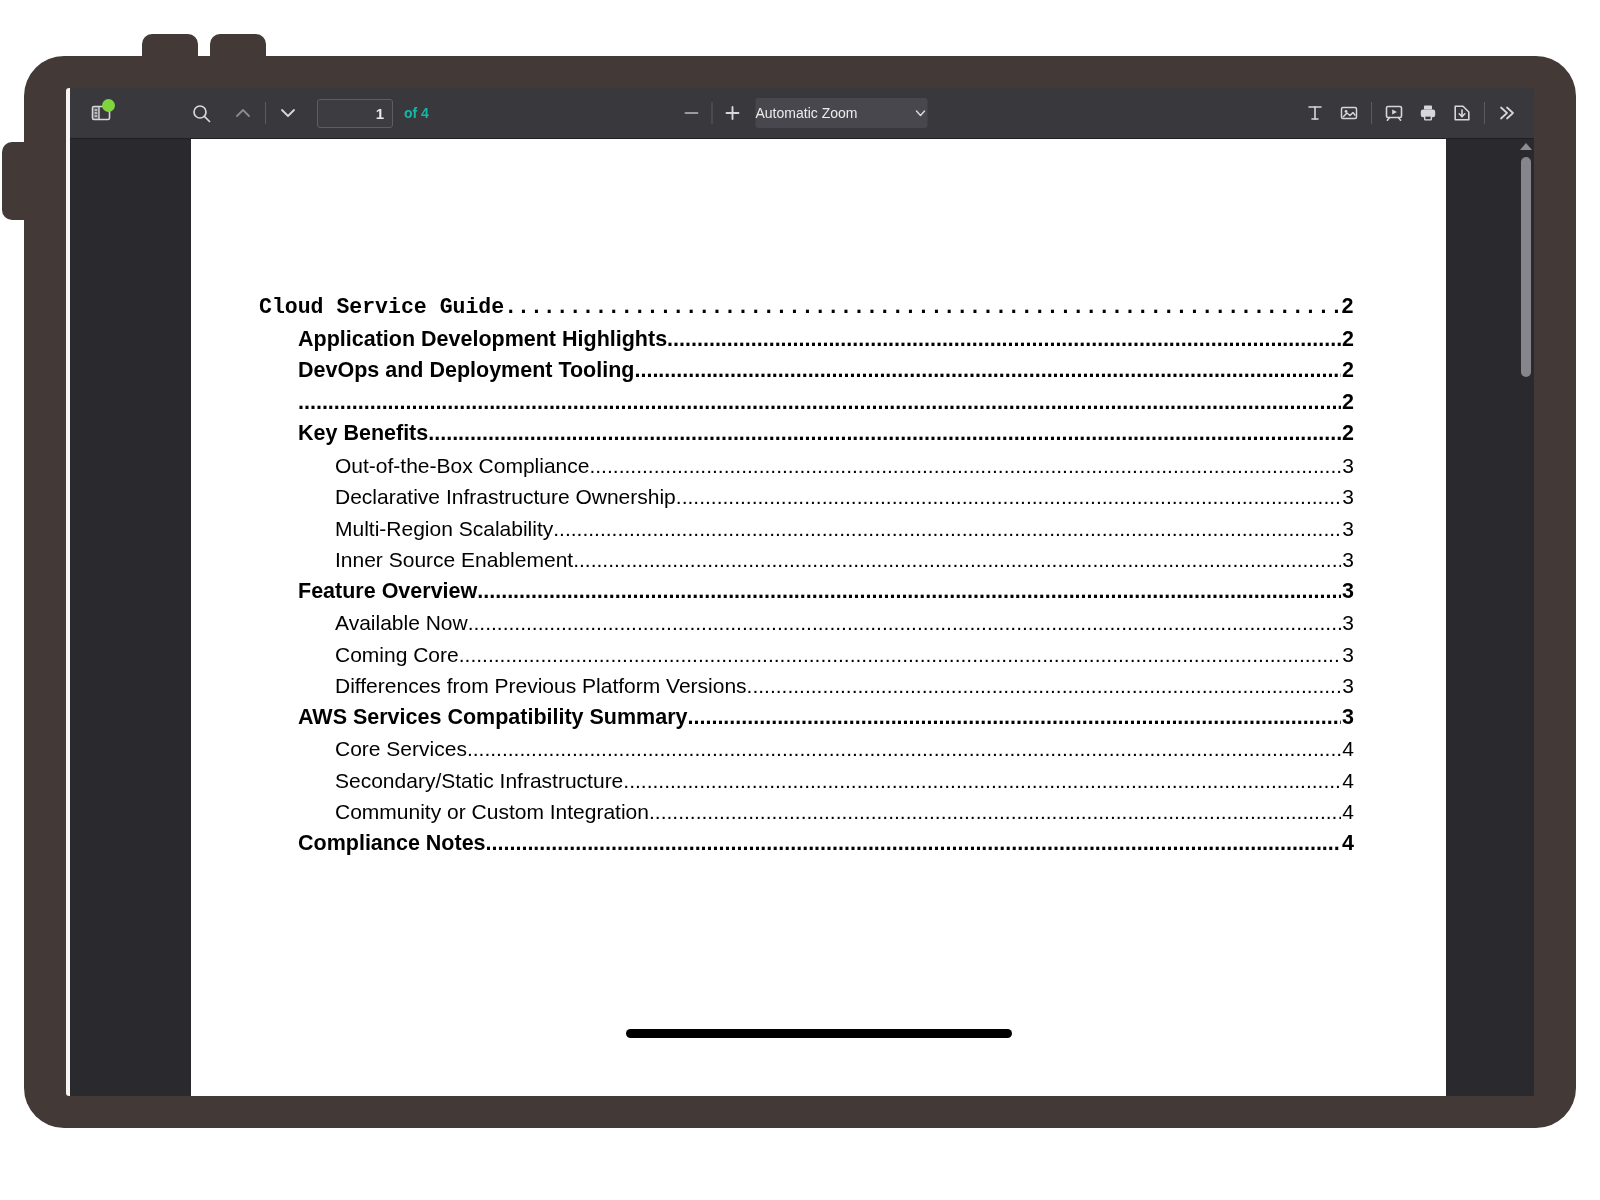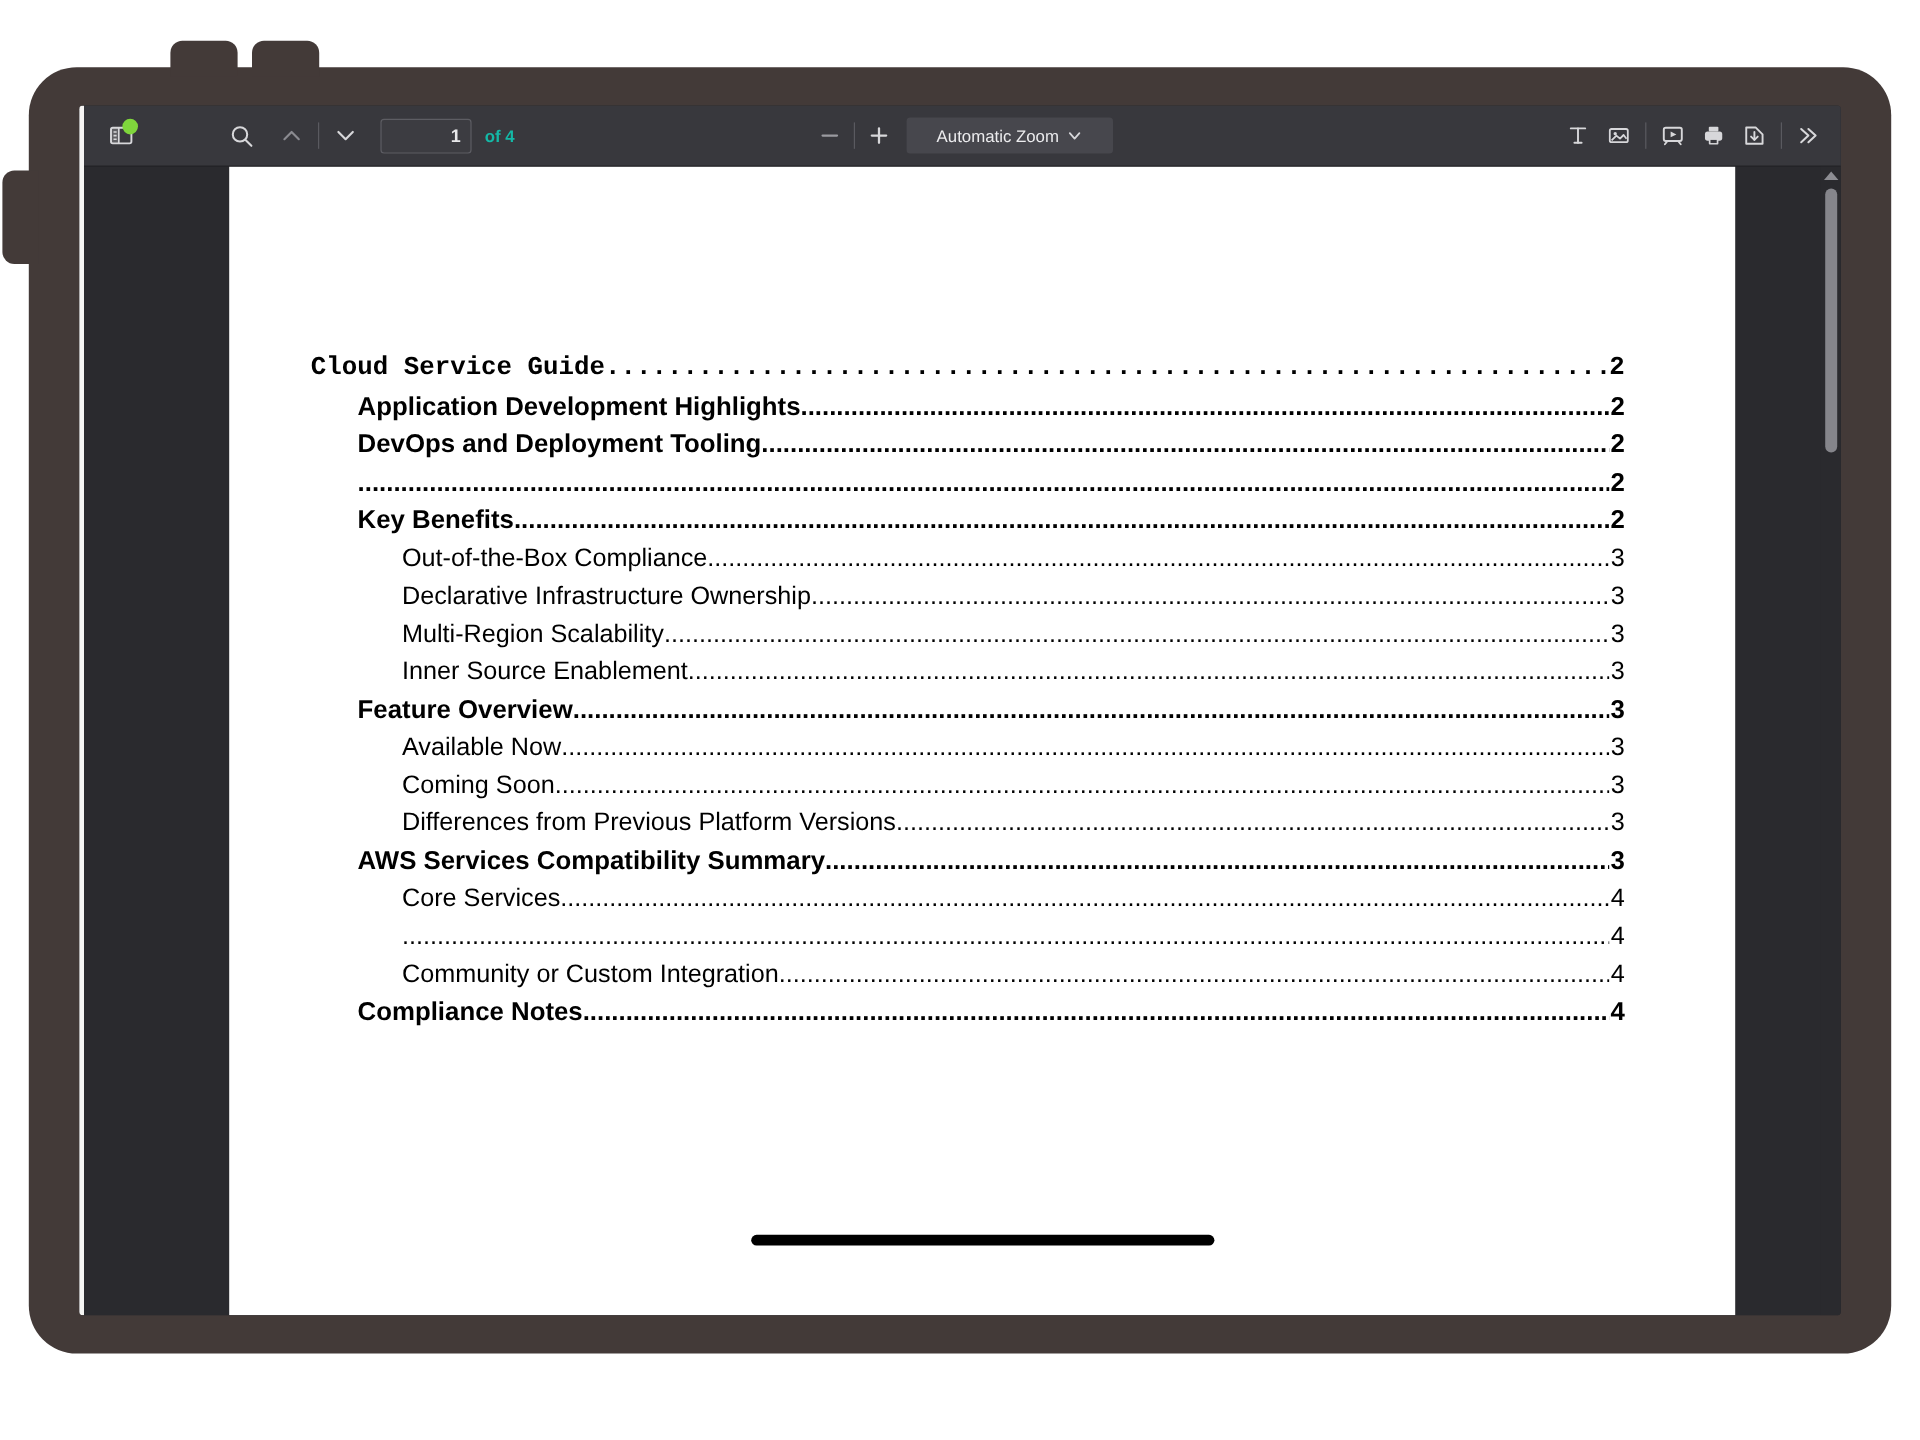--- a/index.html
+++ b/index.html
@@ -143,21 +143,21 @@
   #zoom-select {
     margin-left: 8px;
     width: 172px;
     height: 30px;
     background: #47474d;
     border: none;
     border-radius: 3px;
     color: #ececee;
     font-size: 14px;
     font-family: "Liberation Sans", sans-serif;
-    padding: 0 25px;
+    padding: 0 0;
     display: flex;
     align-items: center;
     justify-content: space-between;
   }
   #zoom-select-label { white-space: nowrap; }
 
   #toolbar-right {
     margin-left: auto;
     display: flex;
     align-items: center;
@@ -458,40 +458,41 @@
               <span class="toc-title">Feature Overview</span>
               <span class="toc-leader">....................................................................................................................................................................................................................................................................................................................................................................................................................................</span>
               <span class="toc-page">3</span>
             </div>
             <div class="toc-row lvl2">
               <span class="toc-title">Available Now</span>
               <span class="toc-leader">....................................................................................................................................................................................................................................................................................................................................................................................................................................</span>
               <span class="toc-page">3</span>
             </div>
             <div class="toc-row lvl2">
-              <span class="toc-title">Coming Soon</span>
+              <span class="toc-title">Coming Core</span>
               <span class="toc-leader">....................................................................................................................................................................................................................................................................................................................................................................................................................................</span>
               <span class="toc-page">3</span>
             </div>
             <div class="toc-row lvl2">
               <span class="toc-title">Differences from Previous Platform Versions</span>
               <span class="toc-leader">....................................................................................................................................................................................................................................................................................................................................................................................................................................</span>
               <span class="toc-page">3</span>
             </div>
             <div class="toc-row lvl1">
               <span class="toc-title">AWS Services Compatibility Summary</span>
               <span class="toc-leader">....................................................................................................................................................................................................................................................................................................................................................................................................................................</span>
               <span class="toc-page">3</span>
             </div>
             <div class="toc-row lvl2">
               <span class="toc-title">Core Services</span>
               <span class="toc-leader">....................................................................................................................................................................................................................................................................................................................................................................................................................................</span>
               <span class="toc-page">4</span>
             </div>
             <div class="toc-row lvl2">
+              <span class="toc-title">Secondary/Static Infrastructure</span>
               <span class="toc-leader">....................................................................................................................................................................................................................................................................................................................................................................................................................................</span>
               <span class="toc-page">4</span>
             </div>
             <div class="toc-row lvl2">
               <span class="toc-title">Community or Custom Integration</span>
               <span class="toc-leader">....................................................................................................................................................................................................................................................................................................................................................................................................................................</span>
               <span class="toc-page">4</span>
             </div>
             <div class="toc-row lvl1">
               <span class="toc-title">Compliance Notes</span>

